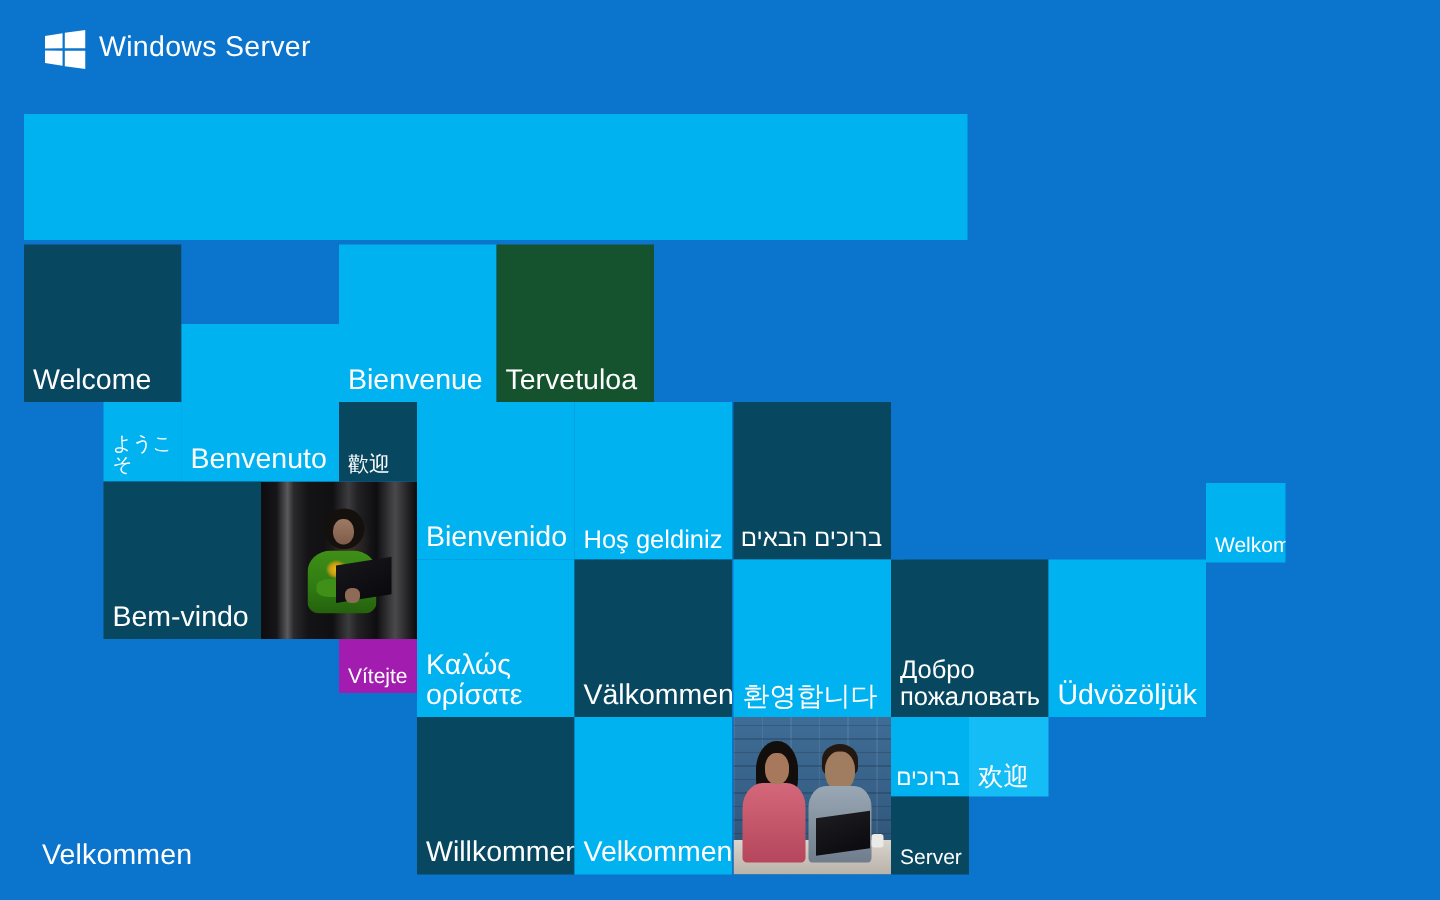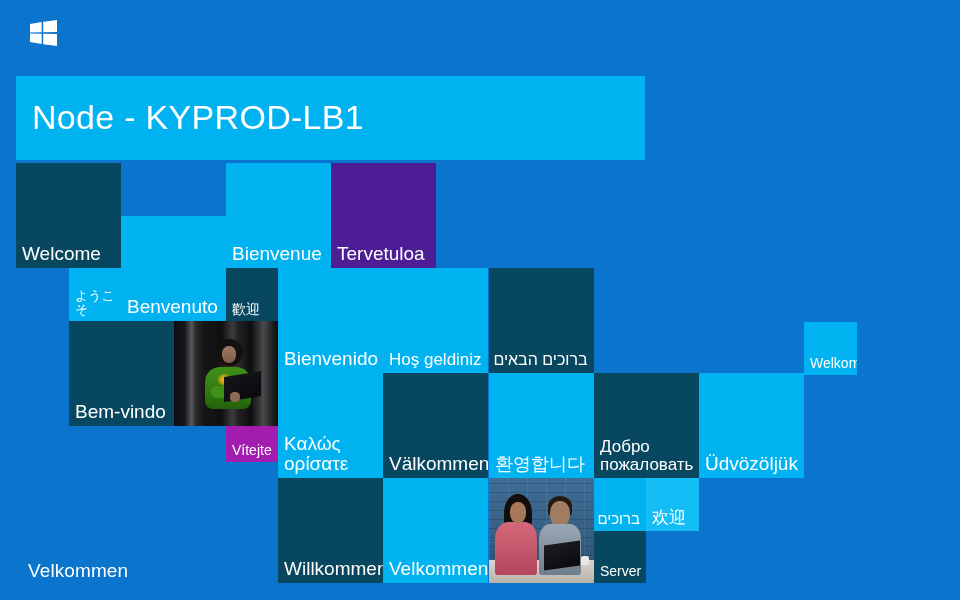--- a/index.html
+++ b/index.html
@@ -65,21 +65,21 @@
     left: 6px;
     bottom: 4px;
     right: 4px;
     color: #ffffff;
     line-height: 1.06;
     white-space: pre-line;
     margin-top: 20px;
   }
   .tile.rtl .lbl {
     direction: rtl;
-    text-align: center;
+    text-align: right;
     left: 4px;
     right: 6px;
   }
 
   
   .photo { position: absolute; overflow: hidden; }
   .photo .ph-inner { position: absolute; inset: 0; }
 
   
   #photo-1 .ph-inner {
@@ -213,35 +213,35 @@
 
 <div id="screen" style="background: rgb(11, 116, 204);">
 
   <div id="brandbar">
     <svg id="win-logo" viewBox="0 0 27 26">
       <polygon points="0,4.0 11.7,2.1 11.7,12.2 0,12.4" fill="#ffffff"></polygon>
       <polygon points="13.2,1.85 27,0 27,12.1 13.2,12.2" fill="#ffffff"></polygon>
       <polygon points="0,13.6 11.7,13.75 11.7,23.9 0,22.0" fill="#ffffff"></polygon>
       <polygon points="13.2,13.8 27,13.9 27,26 13.2,24.15" fill="#ffffff"></polygon>
     </svg>
+    <div id="brand-text">Windows Server</div>
   </div>
 
   <div id="title-banner" style="background: rgb(0, 178, 240);"></div>
-  <div id="title-text">Node - KYPROD-LB1</div>
 
   <div id="mosaic">
       <div class="tile" style="left: 16px; top: 163px; width: 105px; height: 105px; background: rgb(7, 71, 95);">
         <span class="lbl" style="font-size: 19px;">Welcome</span>
       </div>
       <div class="tile" style="left: 121px; top: 163px; width: 105px; height: 53px; background: rgb(11, 116, 204);"></div>
       <div class="tile" style="left: 121px; top: 216px; width: 105px; height: 105px; background: rgb(0, 178, 240);"></div>
       <div class="tile" style="left: 226px; top: 163px; width: 105px; height: 105px; background: rgb(0, 178, 240);">
         <span class="lbl" style="font-size: 19px;">Bienvenue</span>
       </div>
-      <div class="tile" style="left: 331px; top: 163px; width: 105px; height: 105px; background: #4c1d95;">
+      <div class="tile" style="left: 331px; top: 163px; width: 105px; height: 105px; background: #14532d;">
         <span class="lbl" style="font-size: 19px;">Tervetuloa</span>
       </div>
       <div class="tile" style="left: 69px; top: 268px; width: 52px; height: 53px; background: rgb(0, 178, 240);">
         <span class="lbl" style="font-size: 13px;">ようこそ</span>
       </div>
       <div class="tile" style="left: 121px; top: 268px; width: 105px; height: 53px; background: rgb(0, 178, 240);">
         <span class="lbl" style="font-size: 19px;">Benvenuto</span>
       </div>
       <div class="tile" style="left: 226px; top: 268px; width: 52px; height: 53px; background: rgb(7, 71, 95);">
         <span class="lbl" style="font-size: 14px;">歡迎</span>

